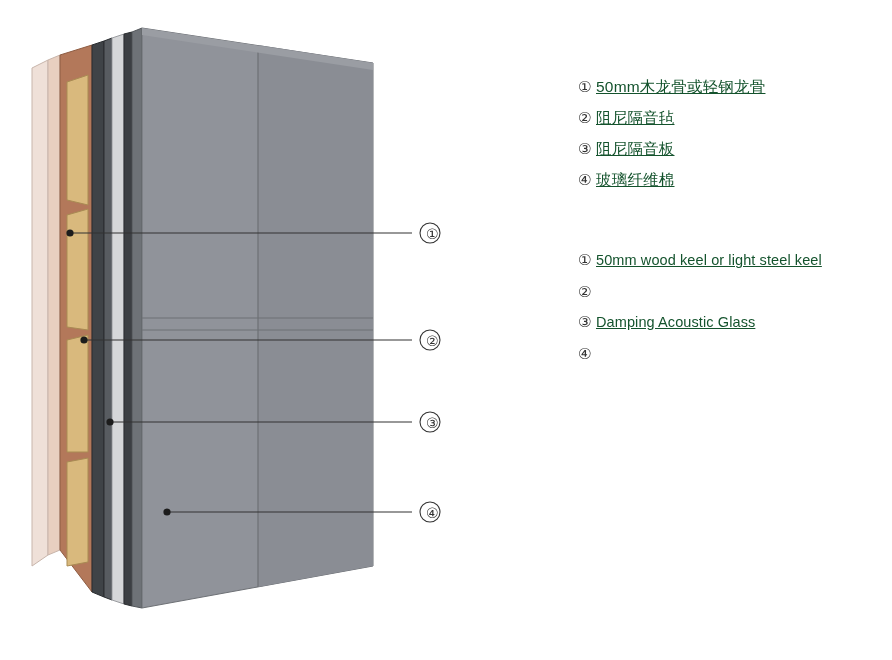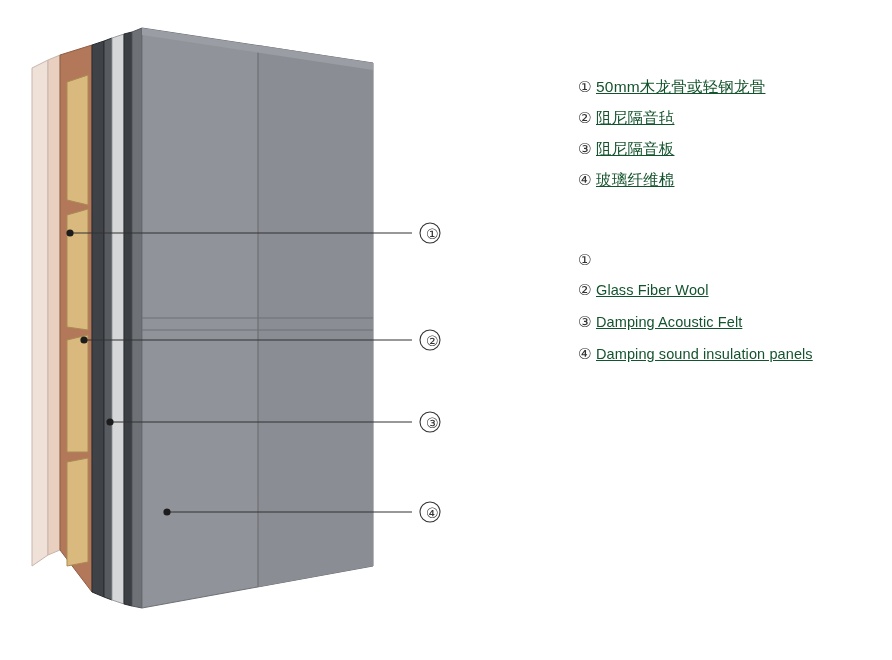--- a/index.html
+++ b/index.html
@@ -160,26 +160,25 @@
   </div>
   <div class="legend-row">
     <span class="legend-marker">④</span>
     <span class="legend-label">玻璃纤维棉</span>
   </div>
 </div>
 
 <div class="legend-block" id="legend-en">
   <div class="legend-row">
     <span class="legend-marker">①</span>
+    <span class="legend-label">50mm wood keel or light steel keel</span>
   </div>
   <div class="legend-row">
     <span class="legend-marker">②</span>
-    <span class="legend-label">Glass Fiber Wool</span>
   </div>
   <div class="legend-row">
     <span class="legend-marker">③</span>
-    <span class="legend-label">Damping Acoustic Felt</span>
+    <span class="legend-label">Damping Acoustic Glass</span>
   </div>
   <div class="legend-row">
     <span class="legend-marker">④</span>
-    <span class="legend-label">Damping sound insulation panels</span>
   </div>
 </div>
 
 </body></html>

